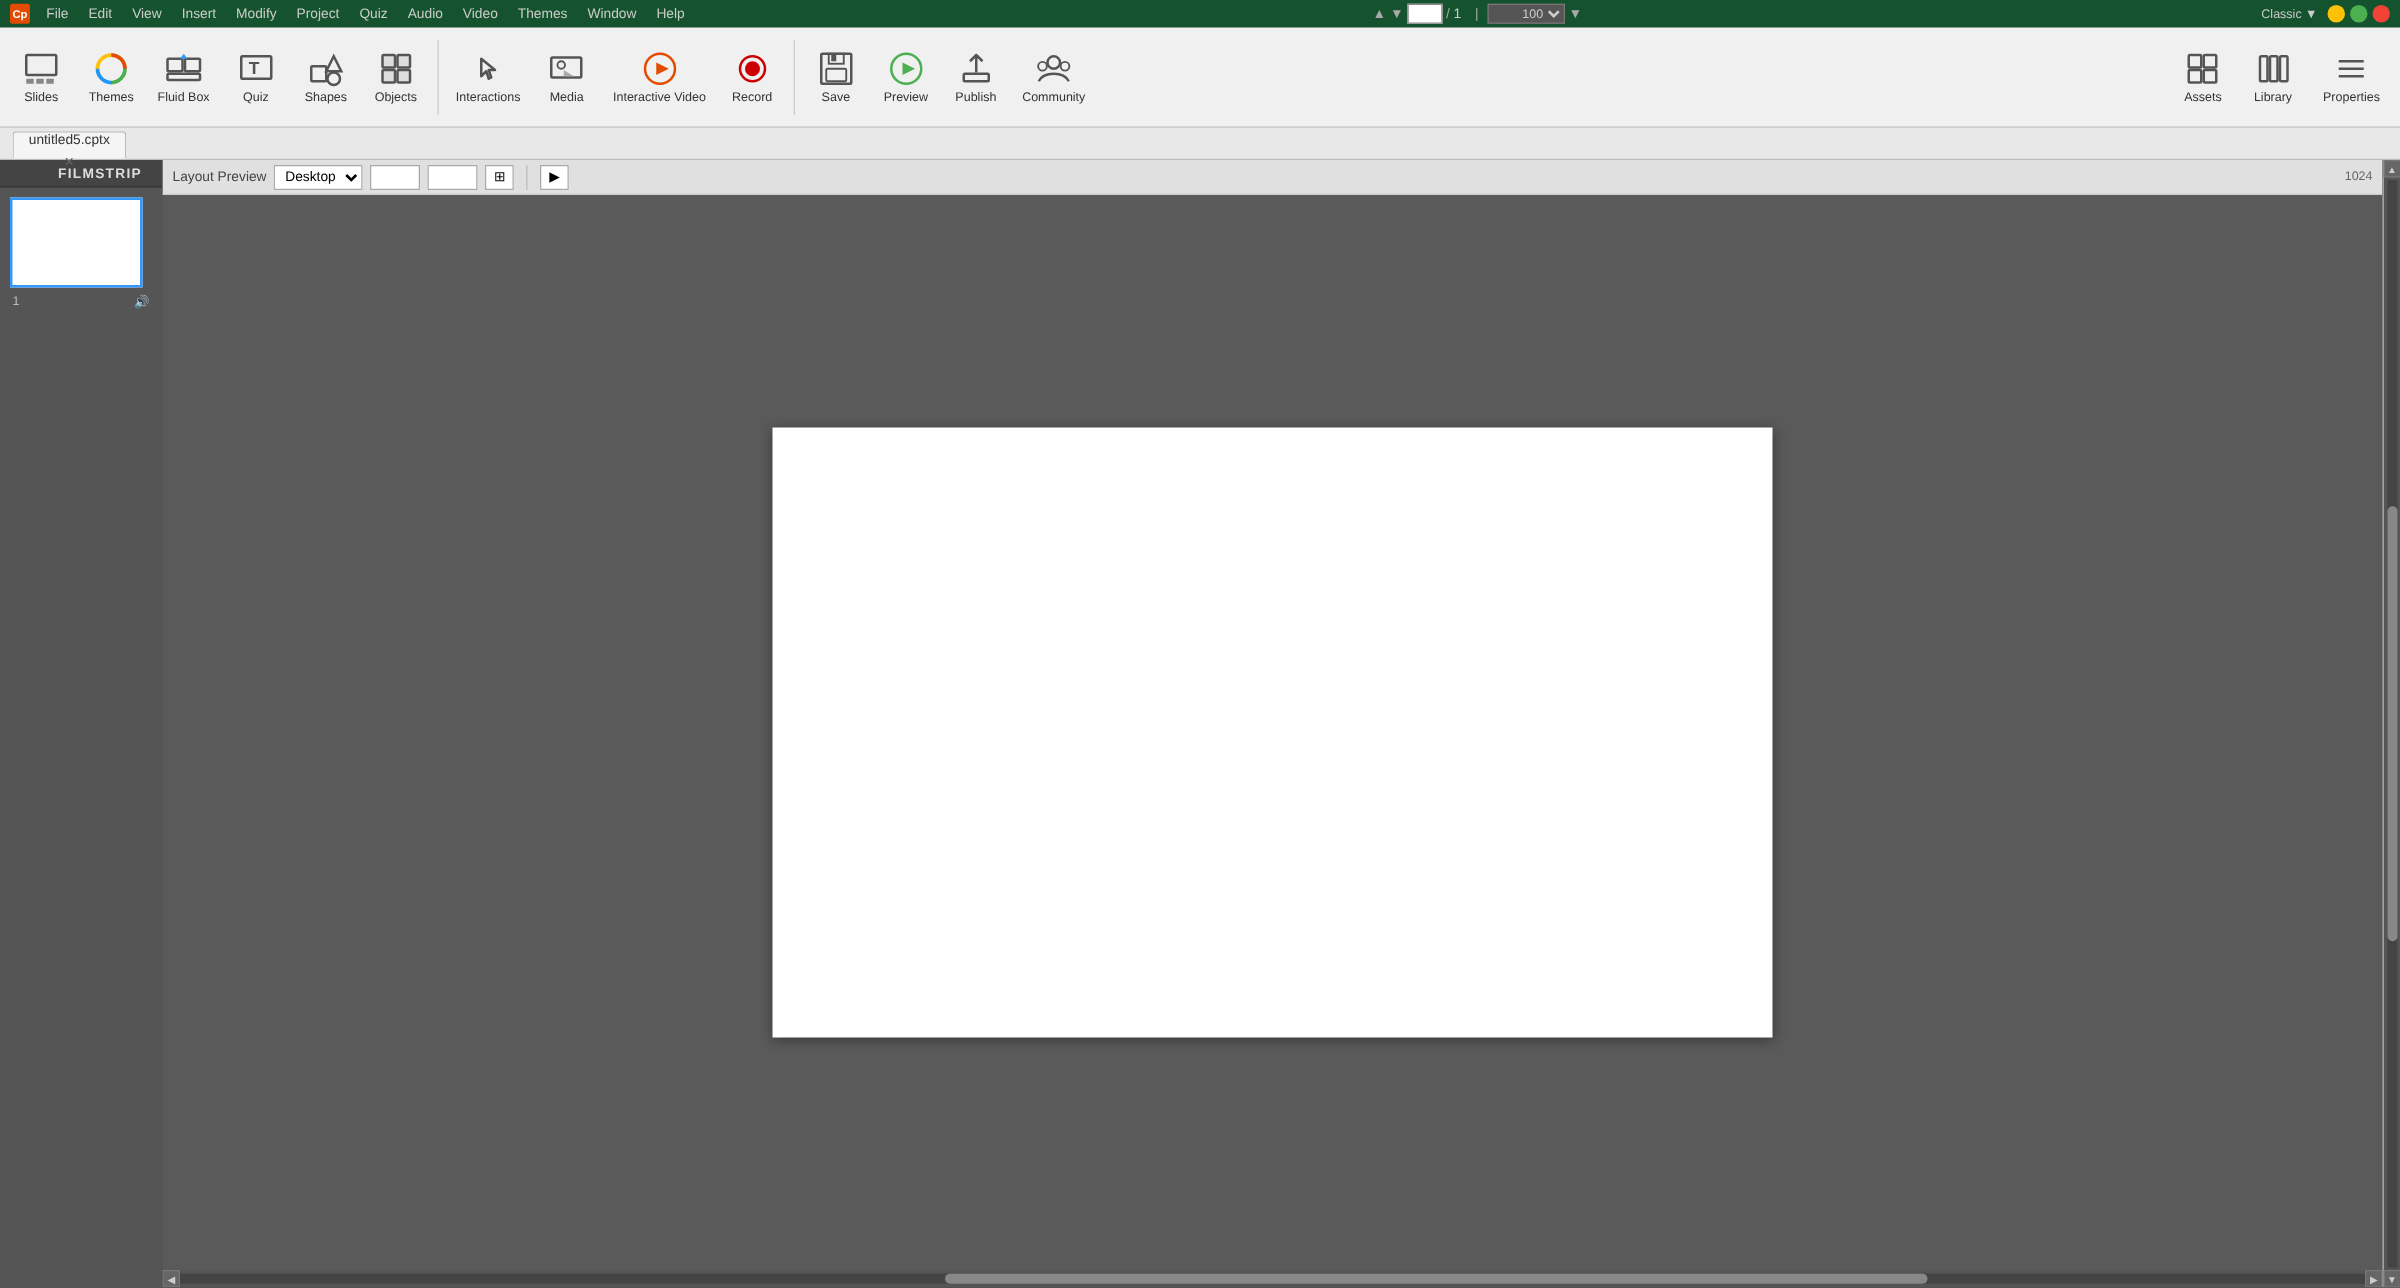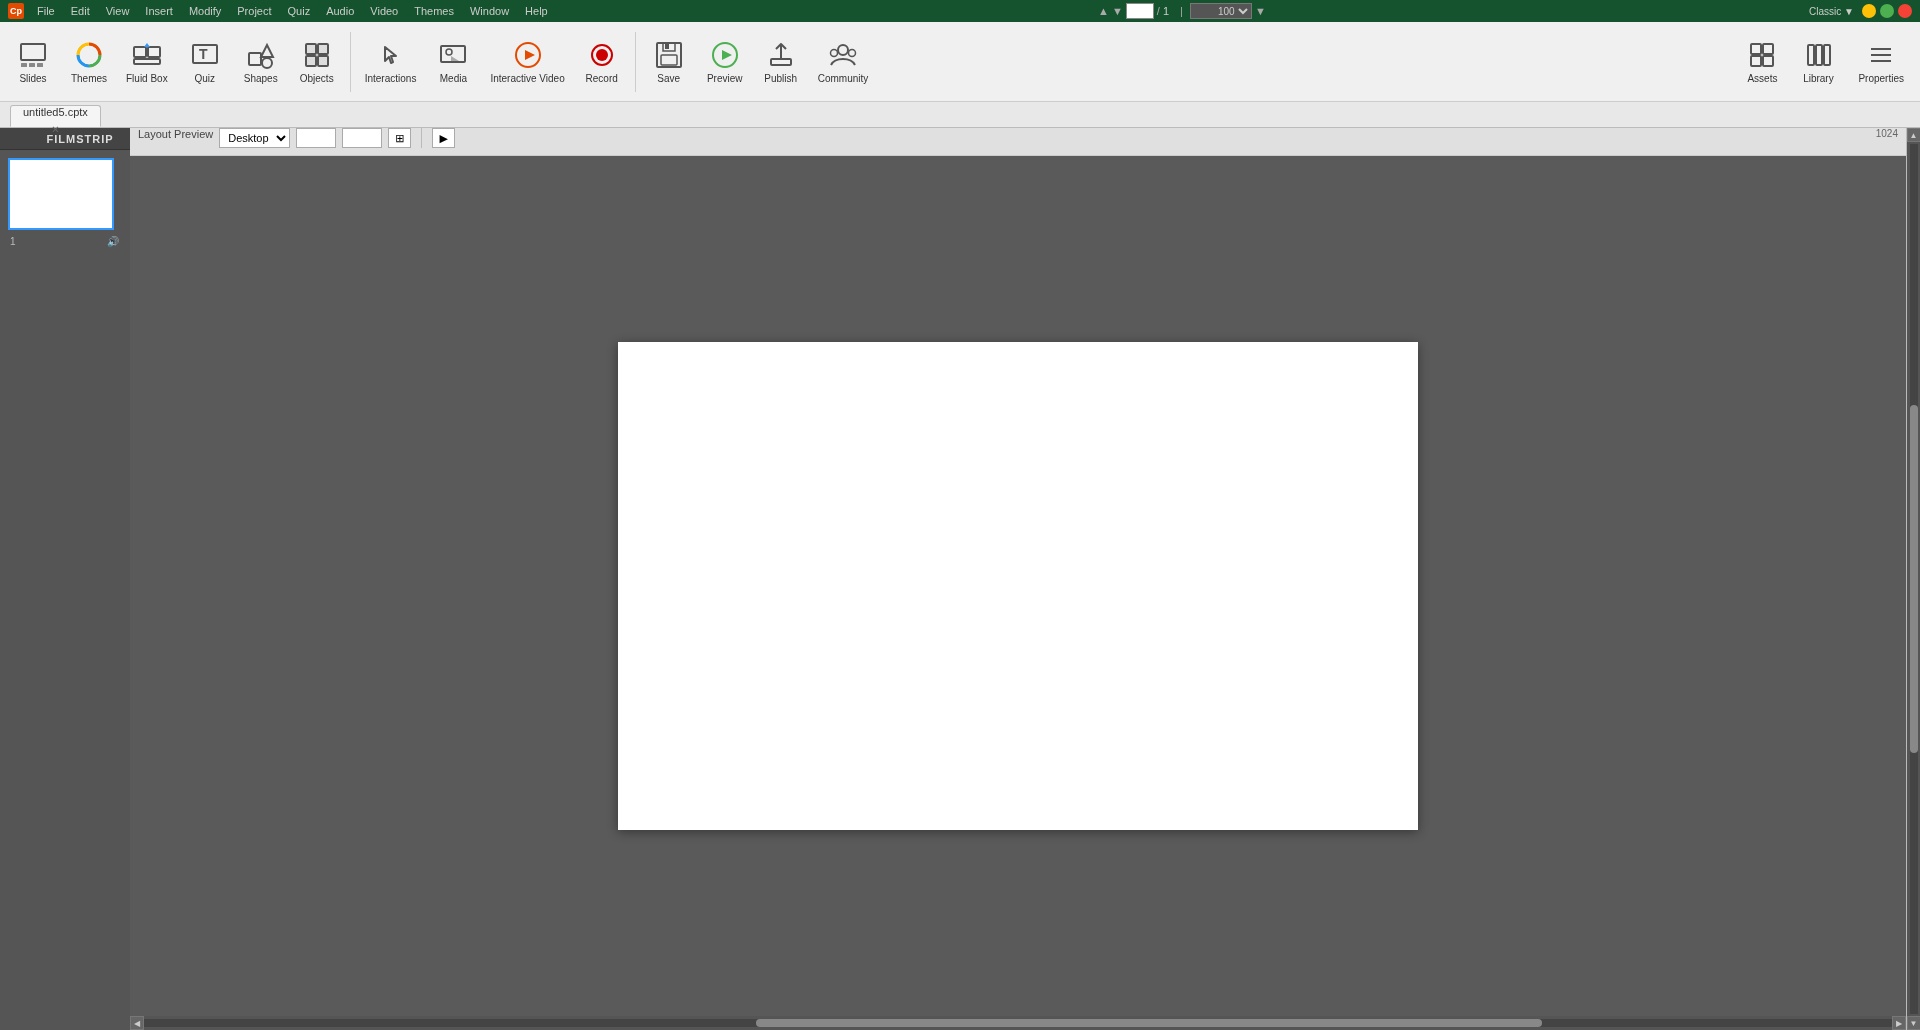--- a/index.html
+++ b/index.html
@@ -135,20 +135,21 @@
       flex-direction: column;
       background: #5a5a5a;
       overflow: hidden;
     }
 
     
     #layout-toolbar {
       height: 28px;
       background: #e0e0e0;
       display: flex;
+      align-items: center;
       padding: 0 8px;
       gap: 6px;
       border-bottom: 1px solid #ccc;
     }
     #layout-toolbar label { font-size: 11px; color: #444; }
     #layout-select { height: 20px; font-size: 11px; padding: 0 4px; border: 1px solid #aaa; background: white; }
     .dim-input { width: 40px; height: 20px; font-size: 11px; text-align: center; border: 1px solid #aaa; }
     .layout-btn { height: 20px; padding: 0 6px; font-size: 11px; border: 1px solid #aaa; background: white; cursor: pointer; }
     .layout-sep { width: 1px; height: 20px; background: #bbb; margin: 0 4px; }
 

